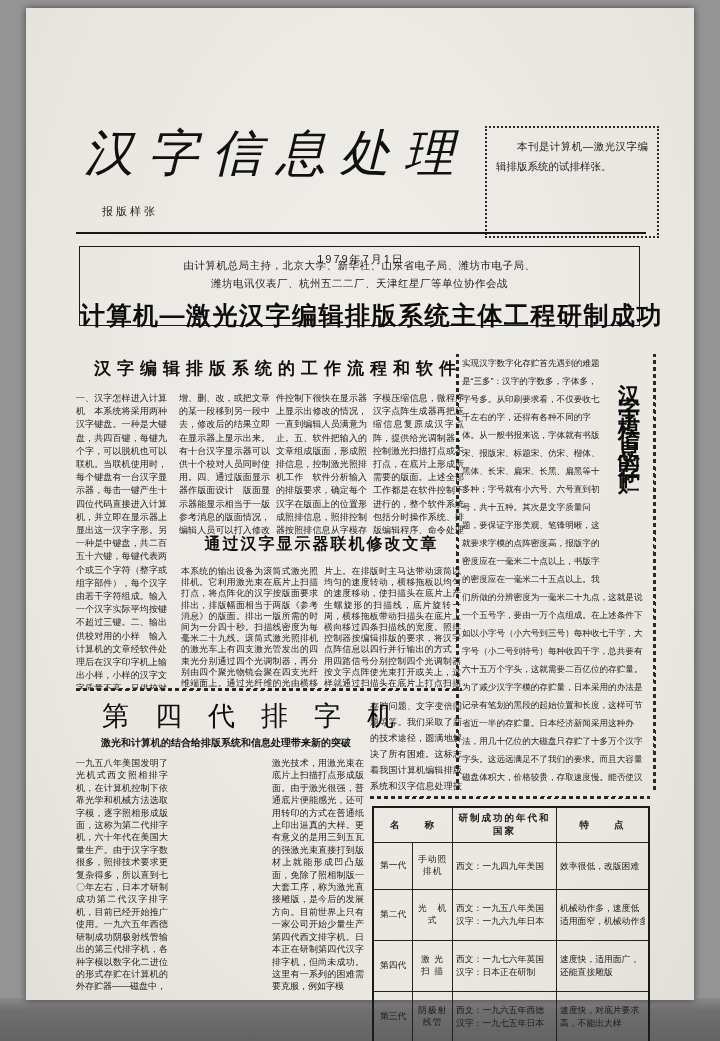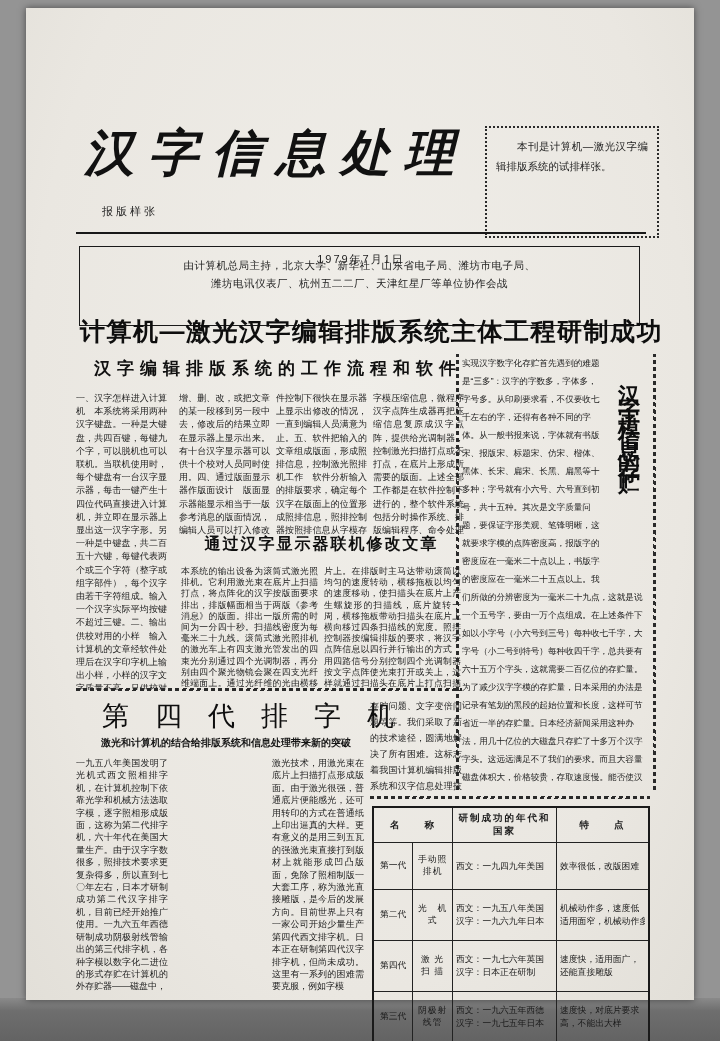--- a/index.html
+++ b/index.html
@@ -16,39 +16,39 @@
     position:absolute;left:26px;top:8px;width:668px;height:992px;
     background:radial-gradient(ellipse at 50% 40%,#f0eee9 0%,#eae7e1 70%,#e2dfd8 100%);
     box-shadow:0 0 7px rgba(0,0,0,.5);
     color:#1d1d1d;
   }
   .abs{position:absolute;}
   
   .masthead{
     left:58px;top:112px;width:400px;height:78px;
     font-family:"DejaVu Serif","Liberation Serif",serif;
-    font-size:50px;font-weight:700;font-style:italic;
+    font-size:50px;font-weight:400;font-style:italic;
     letter-spacing:14px;white-space:nowrap;color:#111;
   }
   .edition{left:76px;top:196px;font-size:11px;letter-spacing:3px;}
   .issue-date{left:250px;top:196px;width:170px;text-align:center;font-size:11px;letter-spacing:2px;margin-top:48px;}
   .notice{
     left:459px;top:118px;width:152px;height:92px;
     border:2px dotted #2a2a2a;padding:8px 9px;
     font-size:10.5px;line-height:1.95;text-align:justify;text-indent:2em;
   }
   .mast-rule{left:50px;top:224px;width:570px;height:0;border-top:2px solid #181818;}
   
   .lead-box{
     left:53px;top:238px;width:561px;height:80px;
     border:1.5px solid #1a1a1a;box-sizing:border-box;padding-top:9px;
   }
   .kicker{font-size:10.5px;text-align:center;line-height:1.75;letter-spacing:.5px;}
   .lead-headline{
-    margin-top:22px;text-align:center;font-size:25px;font-weight:900;
+    margin-top:6px;text-align:center;font-size:25px;font-weight:900;
     letter-spacing:1.5px;white-space:nowrap;color:#0e0e0e;
   }
   
   .a1-title{
     left:50px;top:349px;width:386px;text-align:right;
     font-size:17px;font-weight:700;letter-spacing:6px;white-space:nowrap;color:#101010;
   }
   .col{
     text-align:justify;overflow:hidden;color:#222;
   }

